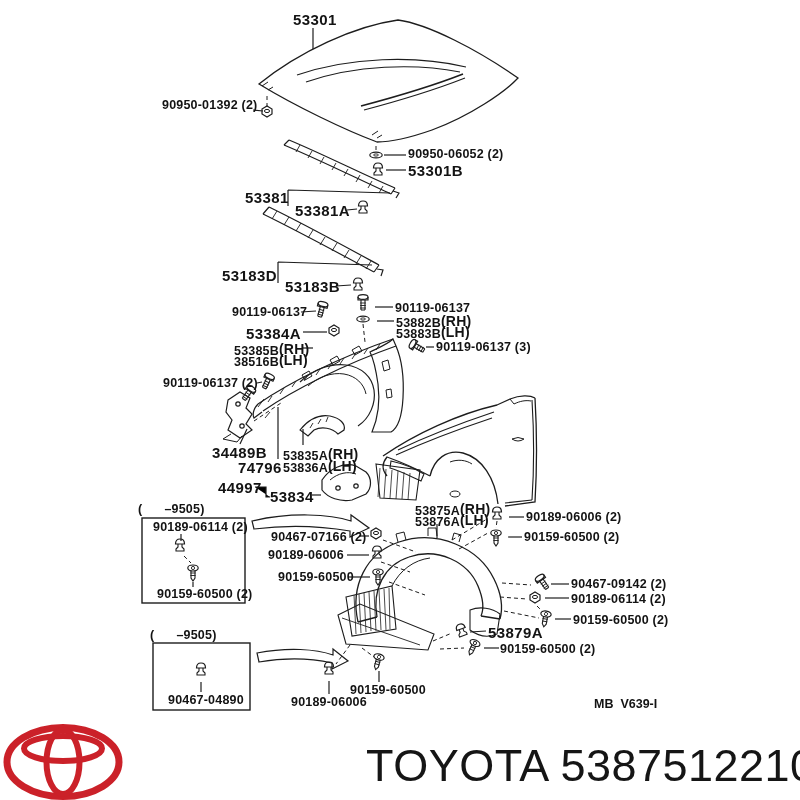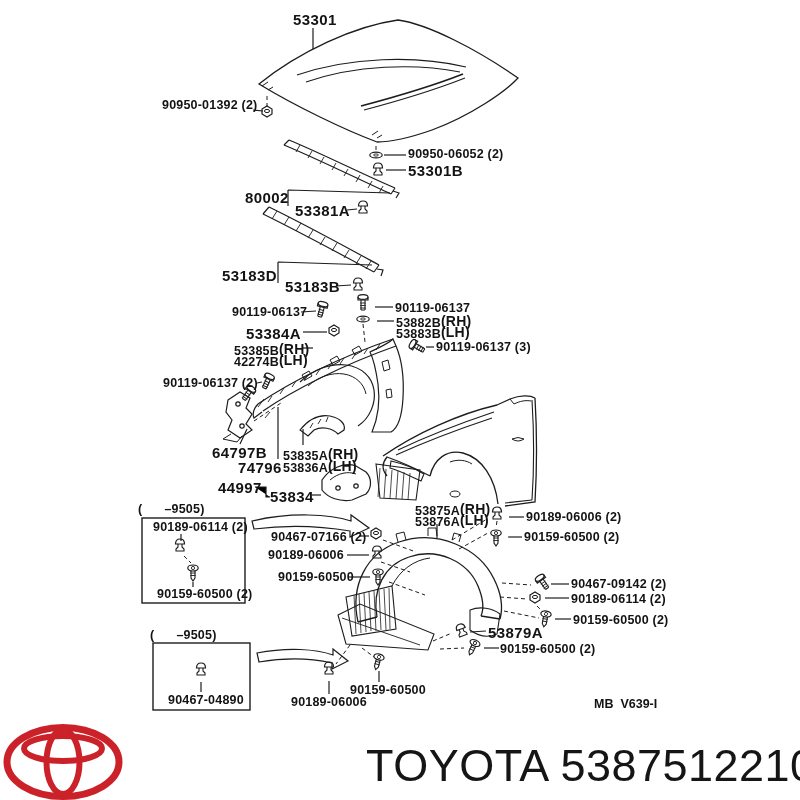--- a/index.html
+++ b/index.html
@@ -241,34 +241,34 @@
     <ellipse cx="63" cy="762" rx="56" ry="34.5" stroke-width="7"></ellipse>
     <ellipse cx="63" cy="762" rx="16.5" ry="32" stroke-width="6"></ellipse>
     <ellipse cx="63" cy="748.5" rx="39" ry="12.5" stroke-width="6"></ellipse>
   </g>
 </svg>
 
   <div class="lbl big" style="left:293px;top:12px">53301</div>
   <div class="lbl" style="left:162px;top:99px">90950-01392 (2)</div>
   <div class="lbl" style="left:408px;top:148px">90950-06052 (2)</div>
   <div class="lbl big" style="left:408px;top:163px">53301B</div>
-  <div class="lbl big" style="left:245px;top:190px">80002</div>
+  <div class="lbl big" style="left:245px;top:190px">53381</div>
   <div class="lbl big" style="left:295px;top:203px">53381A</div>
   <div class="lbl big" style="left:222px;top:268px">53183D</div>
   <div class="lbl big" style="left:285px;top:279px">53183B</div>
   <div class="lbl" style="left:232px;top:306px">90119-06137</div>
   <div class="lbl" style="left:395px;top:302px">90119-06137</div>
   <div class="lbl" style="left:396px;top:314px"><span>53882B</span><span class="sfx">(RH)</span></div>
   <div class="lbl" style="left:396px;top:325px"><span>53883B</span><span class="sfx">(LH)</span></div>
   <div class="lbl big" style="left:246px;top:326px">53384A</div>
   <div class="lbl" style="left:234px;top:342px"><span>53385B</span><span class="sfx">(RH)</span></div>
-  <div class="lbl" style="left:234px;top:353px"><span>42274B</span><span class="sfx">(LH)</span></div>
+  <div class="lbl" style="left:234px;top:353px"><span>38516B</span><span class="sfx">(LH)</span></div>
   <div class="lbl" style="left:436px;top:341px">90119-06137 (3)</div>
   <div class="lbl" style="left:163px;top:377px">90119-06137 (2)</div>
-  <div class="lbl big" style="left:212px;top:445px">64797B</div>
+  <div class="lbl big" style="left:212px;top:445px">34489B</div>
   <div class="lbl big" style="left:238px;top:460px">74796</div>
   <div class="lbl" style="left:283px;top:447px"><span>53835A</span><span class="sfx">(RH)</span></div>
   <div class="lbl" style="left:283px;top:459px"><span>53836A</span><span class="sfx">(LH)</span></div>
   <div class="lbl big" style="left:218px;top:480px">44997</div>
   <div class="lbl big" style="left:270px;top:489px">53834</div>
   <div class="lbl" style="left:415px;top:502px"><span>53875A</span><span class="sfx">(RH)</span></div>
   <div class="lbl" style="left:415px;top:513px"><span>53876A</span><span class="sfx">(LH)</span></div>
   <div class="lbl" style="left:526px;top:511px">90189-06006 (2)</div>
   <div class="lbl" style="left:524px;top:531px">90159-60500 (2)</div>
   <div class="lbl" style="left:138px;top:503px">(      –9505)</div>

